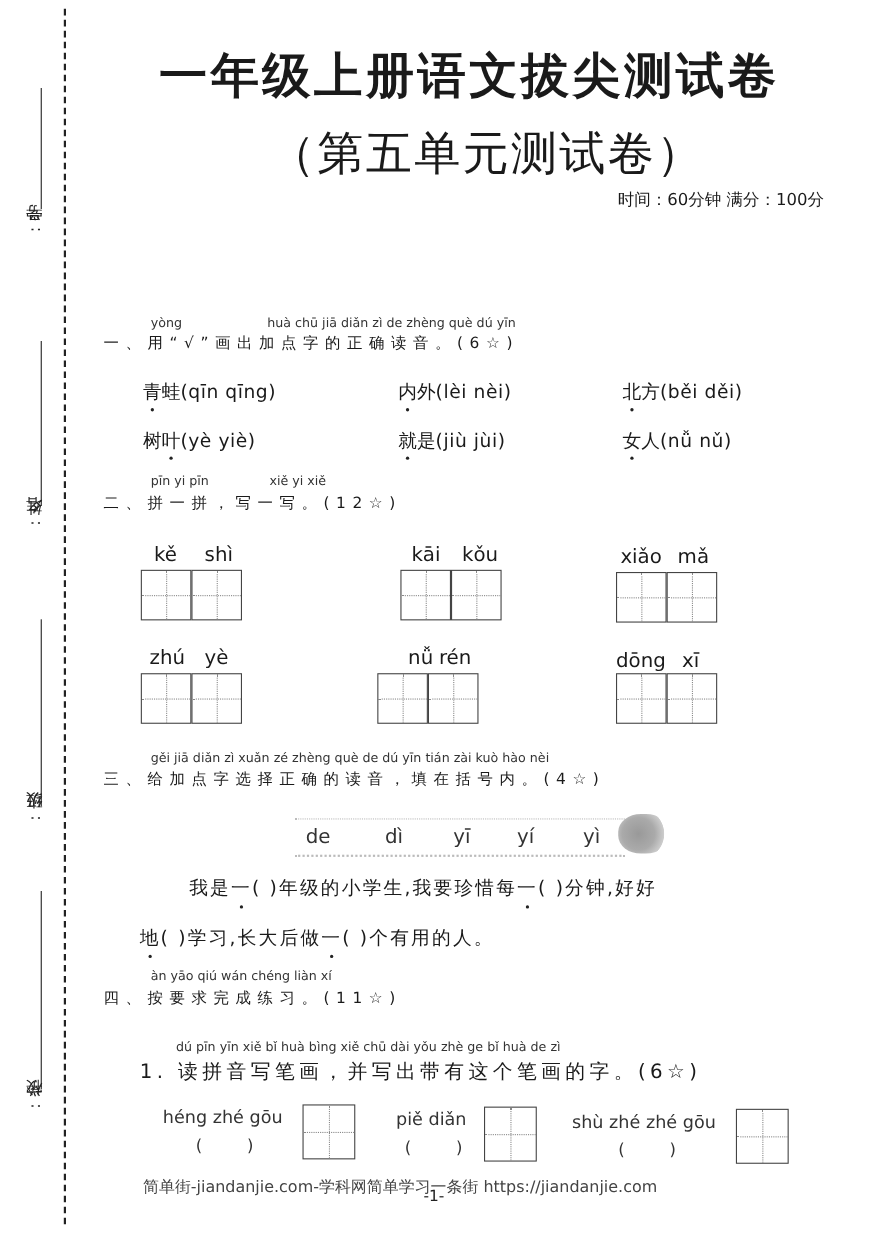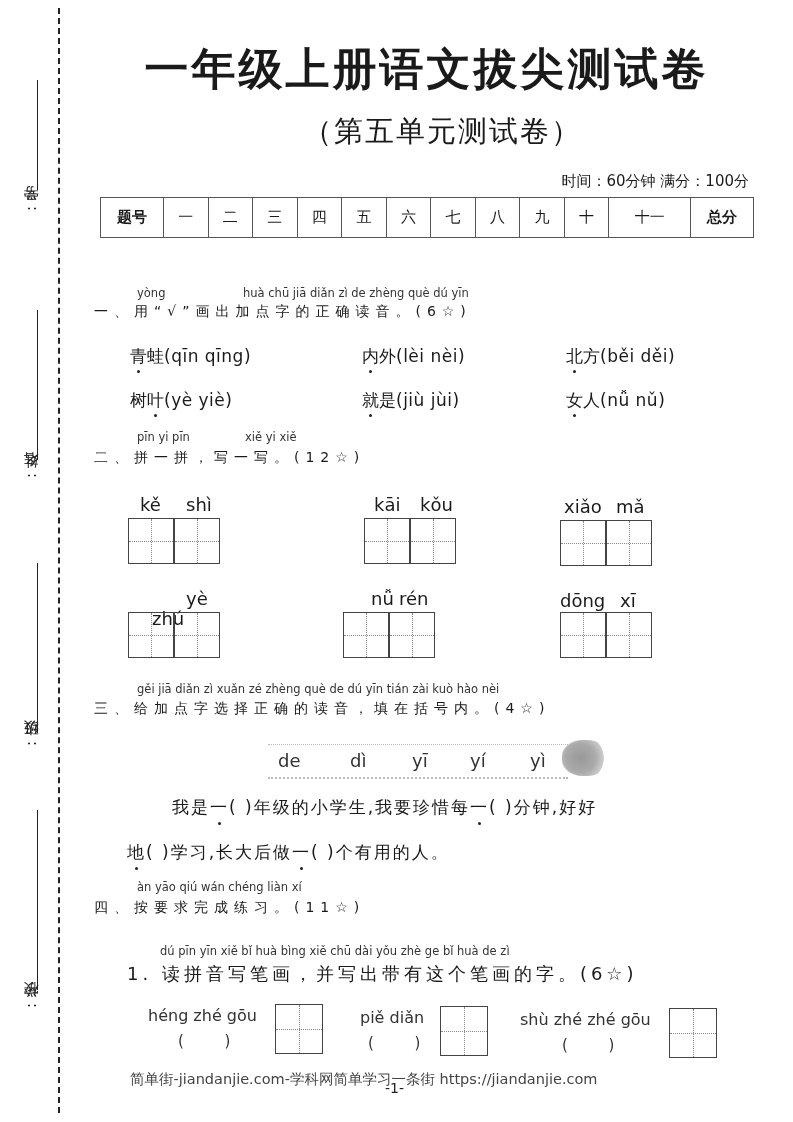--- a/index.html
+++ b/index.html
@@ -8,21 +8,21 @@
   
   .dash-line { position:absolute; left:58px; top:8px; width:0; height:1105px;
                border-left:2px dashed #222; }
   .side-label { position:absolute; left:22px; writing-mode:vertical-rl; transform:rotate(180deg);
                 font-size:15px; color:#222; letter-spacing:1px; }
   .side-rule { position:absolute; left:37px; width:0; border-left:1.5px solid #222; }
   
   .title { position:absolute; left:0; width:793px; top:40px; text-align:center;
            font-size:44px; font-weight:bold; letter-spacing:3px; padding-left:60px; box-sizing:border-box; }
   .subtitle { position:absolute; left:0; width:793px; top:112px; text-align:center;
-              font-size:29px; letter-spacing:2px; padding-left:92px; box-sizing:border-box; }
+              font-size:42px; letter-spacing:2px; padding-left:92px; box-sizing:border-box; }
   .meta { position:absolute; right:44px; top:172px; font-size:15px; }
   
   table.score { position:absolute; left:100px; top:197px; width:654px; border-collapse:collapse; }
   table.score td { border:1.5px solid #555; height:37px; text-align:center; font-size:15px; }
   table.score td.hd { font-weight:bold; width:60px; }
   
   .q-head { position:absolute; left:94px; font-size:14px; letter-spacing:6px; white-space:nowrap; }
   .pinyin-row { position:absolute; font-size:11.5px; color:#333; white-space:nowrap; }
   .pinyin-row span { position:absolute; white-space:nowrap; }
   
@@ -71,35 +71,20 @@
 
 <div class="side-rule" style="top:810px;height:180px;"></div>
 <div class="side-label" style="top:1002px;">学校:</div>
 
 <div class="title">一年级上册语文拔尖测试卷</div>
 <div class="subtitle">（第五单元测试卷）</div>
 <div class="meta">时间：60分钟  满分：100分</div>
 
 <table class="score">
   <tbody>
-      <tr>
-    <td class="hd">题号</td>
-    <td>一</td>
-    <td>二</td>
-    <td>三</td>
-    <td>四</td>
-    <td>五</td>
-    <td>六</td>
-    <td>七</td>
-    <td>八</td>
-    <td>九</td>
-    <td>十</td>
-    <td>十一</td>
-    <td class="hd">总分</td>
-  </tr>
 </tbody>
   </table>
 
 <div class="pinyin-row" style="left:0;top:286px;width:793px;">
   <span style="left:137px;">yòng</span>
   <span style="left:243px;">huà chū jiā diǎn zì  de  zhèng què  dú  yīn</span>
 </div>
 <div class="q-head" style="top:303px;">一、用“√”画出加点字的正确读音。(6☆)</div>
 
 <div class="item" style="left:130px;top:345px;">
@@ -139,21 +124,21 @@
   <div class="tz" style="left:0;top:24px;"></div>
   <div class="tz" style="left:46px;top:24px;"></div>
 </div>
 <div class="grid-group" style="left:560px;top:496px;width:100px;height:75px;">
   <span class="grid-py" style="left:4px;">xiǎo</span>
   <span class="grid-py" style="left:56px;">mǎ</span>
   <div class="tz" style="left:0;top:24px;"></div>
   <div class="tz" style="left:46px;top:24px;"></div>
 </div>
 <div class="grid-group" style="left:128px;top:588px;width:100px;height:75px;">
-  <span class="grid-py" style="left:24px;margin-top:20px;">zhú</span>
+  <span class="grid-py" style="left:8px;">zhú</span>
   <span class="grid-py" style="left:58px;">yè</span>
   <div class="tz" style="left:0;top:24px;"></div>
   <div class="tz" style="left:46px;top:24px;"></div>
 </div>
 <div class="grid-group" style="left:343px;top:588px;width:100px;height:75px;">
   <span class="grid-py" style="left:28px;">nǚ</span>
   <span class="grid-py" style="left:56px;">rén</span>
   <div class="tz" style="left:0;top:24px;"></div>
   <div class="tz" style="left:46px;top:24px;"></div>
 </div>

